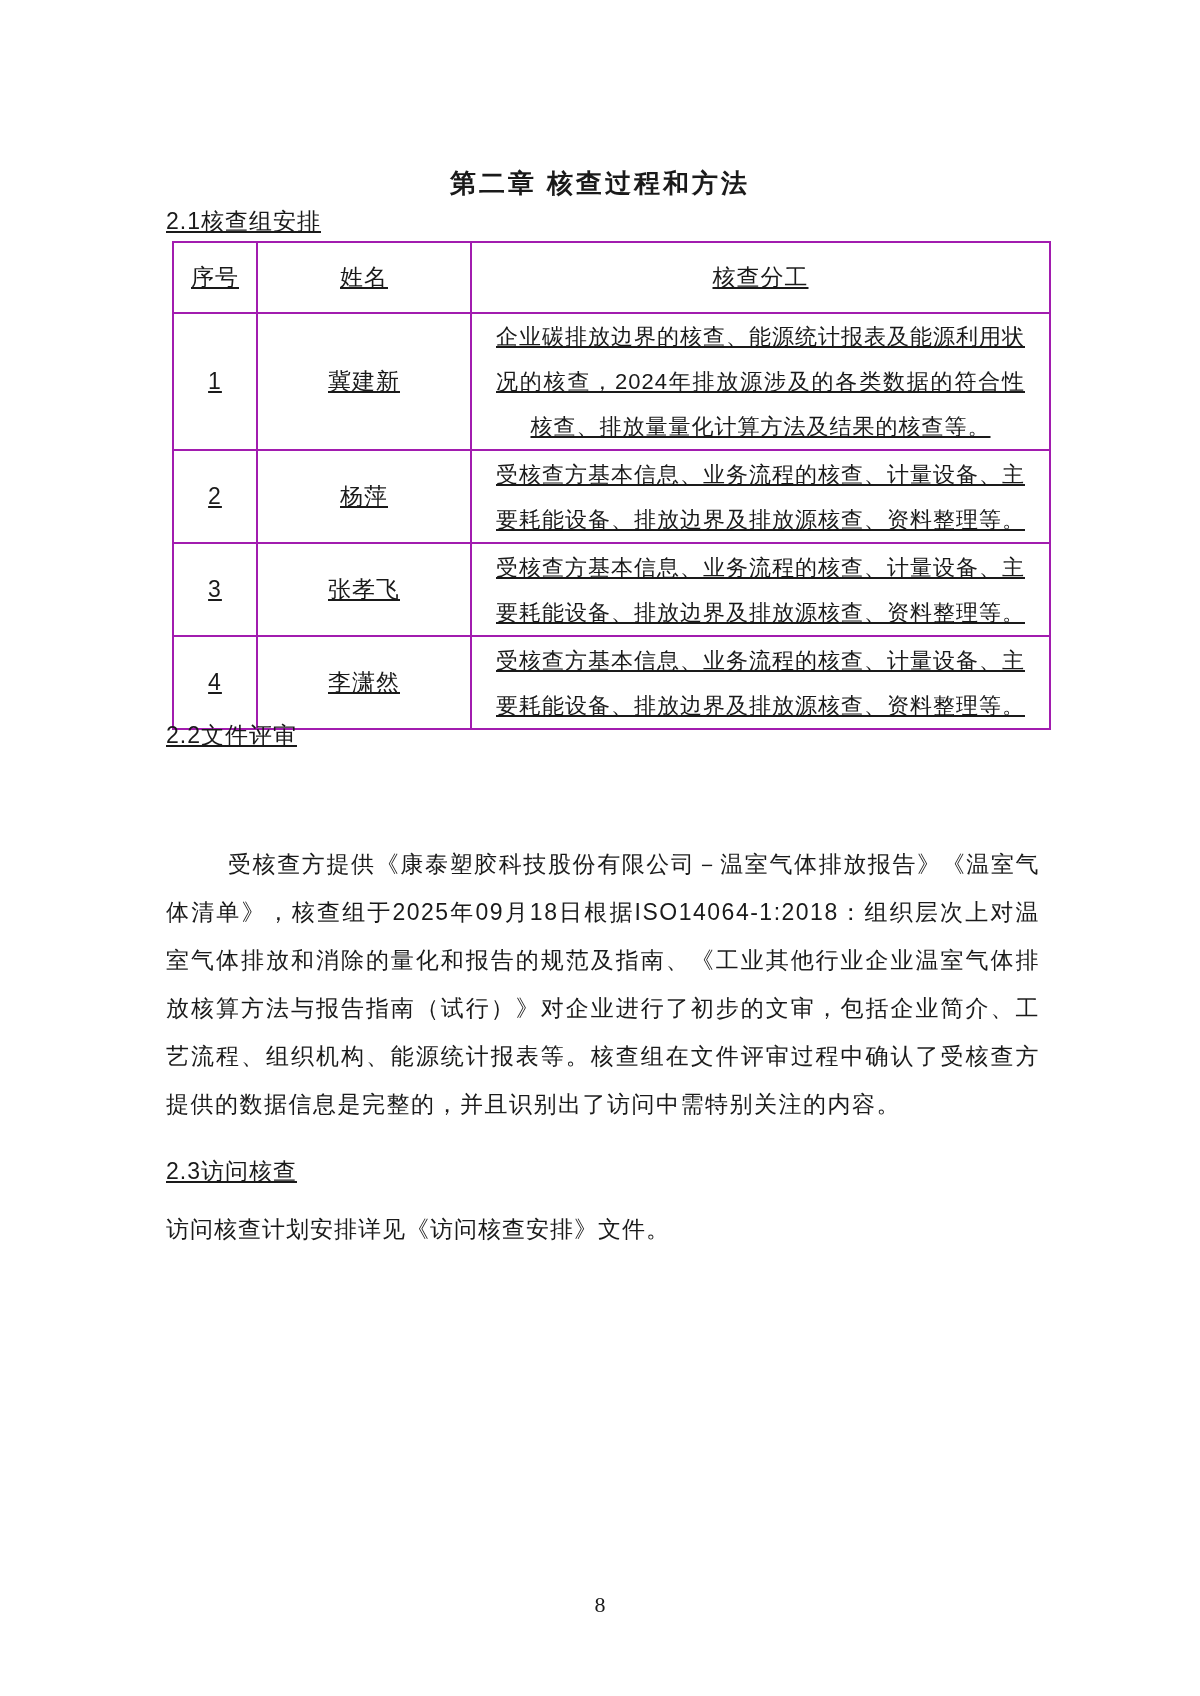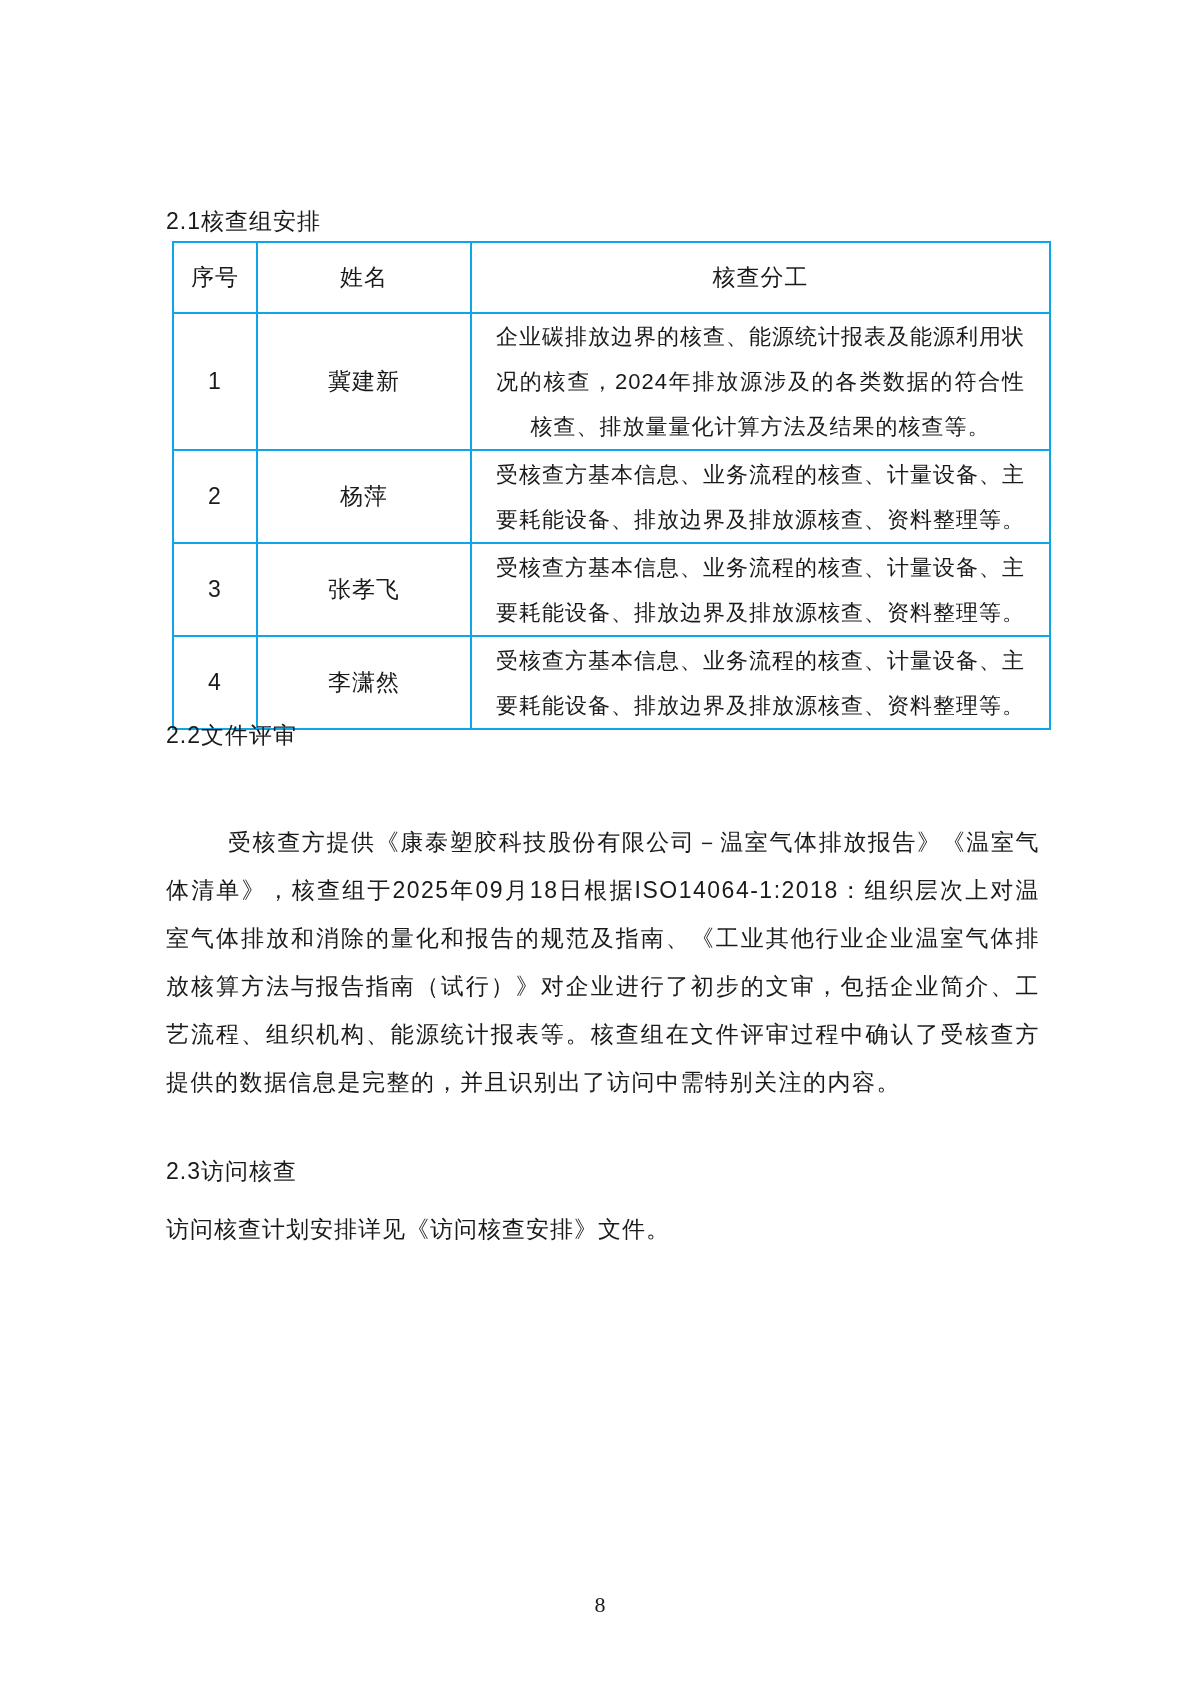--- a/index.html
+++ b/index.html
@@ -21,37 +21,39 @@
     font-size: 26px;
     font-weight: 700;
     letter-spacing: 3px;
   }
   .sec-heading {
     position: absolute;
     left: 166px;
     font-size: 23px;
     letter-spacing: 1px;
     white-space: nowrap;
+    text-decoration: underline;
   }
   .s21h { top: 206px; }
   .s22h { top: 720px; text-align: center; }
   .s23h { top: 1156px; text-align: right; }
 
   table.team-table {
     position: absolute;
     top: 241px; left: 172px;
     width: 877px;
     border-collapse: collapse;
     table-layout: fixed;
   }
   .team-table th, .team-table td {
-    border: 2px solid #0ea5e9;
+    border: 2px solid #a21caf;
     vertical-align: middle;
     font-weight: 400;
     overflow: hidden;
+    text-decoration: underline;
   }
   .team-table tr.header-row { height: 71px; }
   .team-table tr.r1 { height: 133px; }
   .team-table tr.r2, .team-table tr.r3, .team-table tr.r4 { height: 93px; }
   .team-table th, td.no-cell, td.name-cell {
     text-align: center;
     font-size: 23px;
     letter-spacing: 1px;
   }
   td.duty-cell {
@@ -67,21 +69,21 @@
   .body-par {
     position: absolute;
     left: 166px;
     width: 874px;
     margin: 0;
     font-size: 23px;
     letter-spacing: 1.5px;
     line-height: 48px;
     text-align: justify;
   }
-  .s22p { top: 818px; text-indent: 62px; }
+  .s22p { top: 840px; text-indent: 62px; }
   .s23p {
     top: 1214px;
     line-height: 30px;
     text-align: center;
     width: auto;
     white-space: nowrap;
     letter-spacing: 1px;
   }
   .page-number {
     position: absolute;
@@ -89,20 +91,21 @@
     text-align: center;
     font-size: 22px;
     font-family: "Liberation Serif", serif;
   }
 </style>
 </head>
 <body>
 
 <div class="page">
 
+  <h1 class="doc-title">第二章 核查过程和方法</h1>
 
   <div class="sec-heading s21h">2.1核查组安排</div>
 
   <table class="team-table">
     <colgroup>
       <col style="width:84px">
       <col style="width:214px">
       <col style="width:579px">
     </colgroup>
     <thead>

